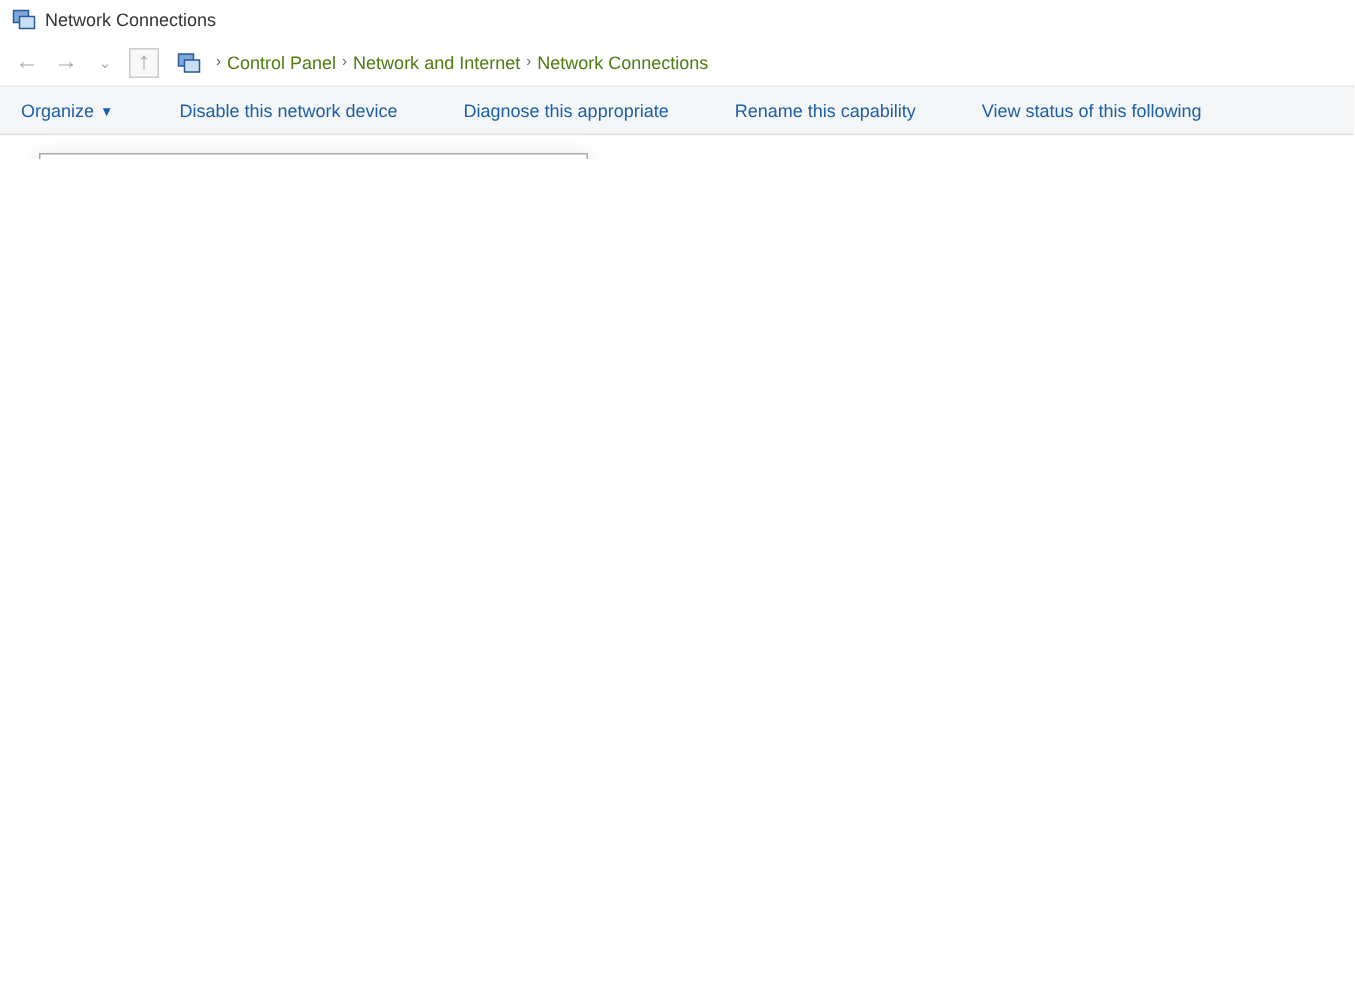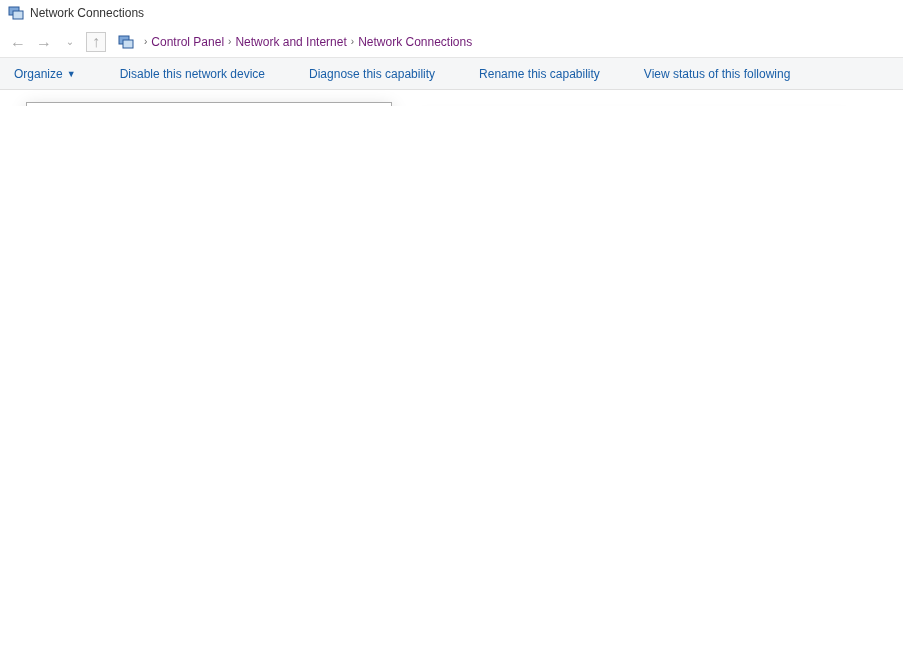--- a/index.html
+++ b/index.html
@@ -4,21 +4,21 @@
 <style>
   * { box-sizing: border-box; font-family: "Segoe UI", Tahoma, sans-serif; }
   body { margin: 0; background: #fff; font-size: 12px; color: #000; }
   .window-title-bar { display: flex; align-items: center; padding: 4px 8px; height: 26px; }
   .app-icon { width: 16px; height: 16px; margin-right: 6px; display: flex; align-items: center; justify-content: center; }
   .title-text { font-size: 12px; color: #333; }
   .nav-row { display: flex; align-items: center; padding: 6px 8px; height: 32px; border-bottom: 1px solid #e5e5e5; }
   .nav-arrow { width: 20px; height: 20px; display: flex; align-items: center; justify-content: center; margin-right: 6px; color: #aaa; font-size: 16px; cursor: default; }
   .nav-up { border: 1px solid #ccc; background: #f9f9f9; }
   .bc-sep { margin: 0 4px; color: #666; font-size: 10px; }
-  .bc-item { color: #701a75; font-size: 12px; cursor: pointer; }
+  .bc-item { color: #4d7c0f; font-size: 12px; cursor: pointer; }
   .toolbar { display: flex; align-items: center; padding: 0 14px; height: 32px; background: #f5f6f7; border-bottom: 1px solid #e0e0e0; gap: 44px; }
   .toolbar-item { color: #1a5fa8; font-size: 12px; cursor: pointer; display: flex; align-items: center; }
   .chev-down { font-size: 9px; margin-left: 4px; }
   .workspace { position: relative; padding-top: 16px; }
   .dialog { position: absolute; background: #fff; border: 1px solid #aaa; box-shadow: 0 4px 16px rgba(0,0,0,0.15); }
   .dlg1 { left: 26px; top: 12px; width: 366px; }
   .dlg2 { left: 420px; top: 26px; width: 428px; }
   .dlg-title { display: flex; align-items: center; justify-content: space-between; padding: 6px 10px; font-size: 12px; }
   .dlg-title-left { display: flex; align-items: center; gap: 6px; }
   .dlg-close { font-size: 14px; cursor: pointer; color: #333; padding: 0 6px; font-family: Arial; }
@@ -96,21 +96,21 @@
   <span class="bc-sep">›</span>
   <span class="bc-item">Network Connections</span>
 </div>
 
 <div class="toolbar">
   <span class="toolbar-item">
     <span>Organize</span>
     <span class="chev-down">▼</span>
   </span>
   <span class="toolbar-item">Disable this network device</span>
-  <span class="toolbar-item">Diagnose this capability</span>
+  <span class="toolbar-item">Diagnose this appropriate</span>
   <span class="toolbar-item">Rename this capability</span>
   <span class="toolbar-item">View status of this following</span>
 </div>
 
 <div class="workspace">
 
   <div class="dialog dlg1">
     <div class="dlg-title">
       <span class="dlg-title-left">
         <span>

